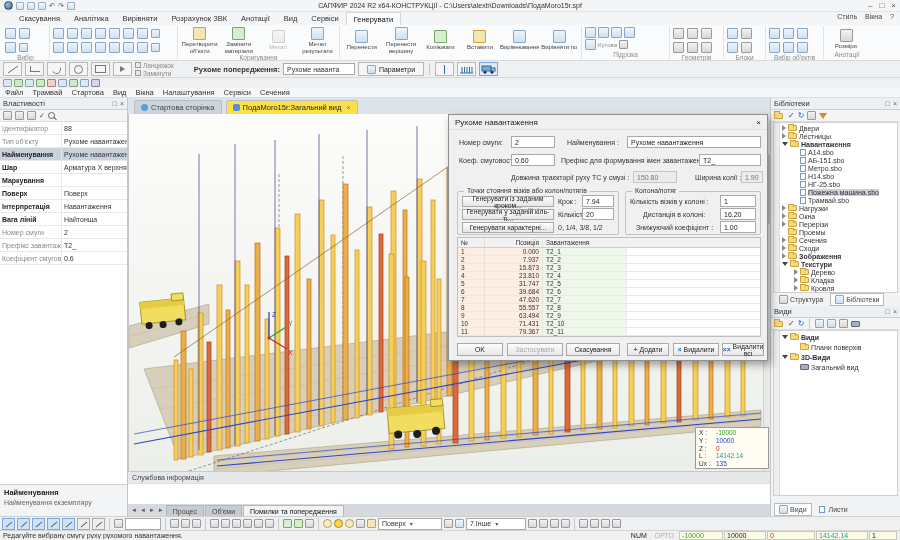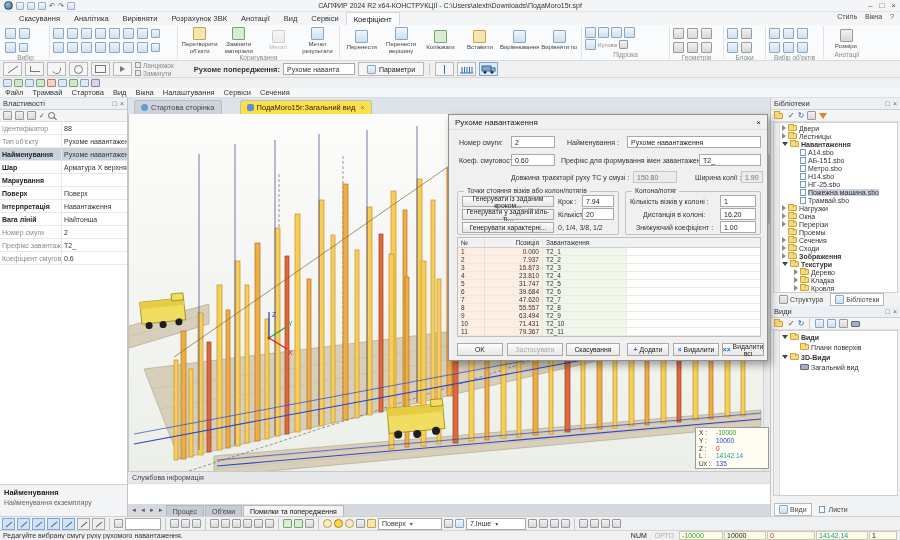--- a/index.html
+++ b/index.html
@@ -66,21 +66,21 @@
 .pr .pl{width:62px;padding-left:2px;border-right:1px solid #e8e8e8;overflow:hidden;white-space:nowrap;font-weight:bold;color:#222}
 .pr .pv{flex:1;padding-left:2px;overflow:hidden;white-space:nowrap;color:#333}
 .pr.dim .pl{font-weight:normal;color:#8a8a8a}
 .pr.sel{background:#c9d1db}
 #lfill{flex:1;background:#fff}
 #lfoot{height:32px;background:#f3f4f5;border-top:1px solid #d0d0d0;padding:3px 4px;flex:0 0 auto}
 #lfoot .ft{font-size:7.5px;font-weight:bold;color:#222}
 #lfoot .fd{font-size:7px;color:#666;margin-top:2px}
 
 #canvasc{position:absolute;left:128px;top:98px;width:642px;height:418px;display:flex;flex-direction:column}
-#doctabs{height:16px;background:#dde3ea;display:flex;align-items:flex-end;padding-left:6px;gap:18px;flex:0 0 auto}
+#doctabs{height:16px;background:#dde3ea;display:flex;align-items:flex-end;padding-left:6px;gap:4px;flex:0 0 auto}
 .dtab{height:14px;display:flex;align-items:center;gap:3px;padding:0 6px;font-size:7.5px;color:#444;background:#ccd3dc;border:1px solid #b7bfc9;border-bottom:none;border-radius:3px 3px 0 0}
 .dtab.act{background:#fde047;color:#222}
 .dtic{width:7px;height:7px;background:#5b8ed6;border-radius:2px}
 .dtx{color:#777;font-size:7px;margin-left:2px}
 #viewport{position:relative;height:357px;background:linear-gradient(#fcfcfb,#ecefe9);border-left:1px solid #c5c5c5;overflow:hidden;flex:0 0 auto}
 #coord-ov{position:absolute;left:566px;top:313px;width:74px;height:42px;background:#fffdf2;border:1px solid #9a9a9a;font-size:6.5px;line-height:7.8px;padding:1px 3px;z-index:3}
 #coord-ov .cl{display:inline-block;width:17px;color:#333}
 .vg{color:#2e9e2e}.vb{color:#2244cc}.vr2{color:#cc2222}.vt{color:#18a0a0}
 #vscroll{position:absolute;right:0;top:0;width:7px;height:357px;background:#e7e9eb;border-left:1px solid #d2d2d2;z-index:2}
 #vscroll .thumb{position:absolute;left:1px;top:40px;width:5px;height:70px;background:#c2c6ca;border-radius:2px}
@@ -186,21 +186,21 @@
   </div>
 
   <div id="rtabrow">
     <span class="rtab">Скасування</span>
     <span class="rtab">Аналітика</span>
     <span class="rtab">Вирівняти</span>
     <span class="rtab">Розрахунок ЗВК</span>
     <span class="rtab">Анотації</span>
     <span class="rtab">Вид</span>
     <span class="rtab">Сервіси</span>
-    <span class="rtab act">Коефіцієнт</span>
+    <span class="rtab act">Генерувати</span>
     <div id="tbmenus">
       <span>Стиль</span>
       <span>Вікна</span>
       <span>?</span>
     </div>
   </div>
 
   <div id="rbody">
     <div class="grp" style="width:48px">
       <div class="gbody tgrid" style="grid-template-columns:repeat(2,13px);grid-auto-rows:13px">

